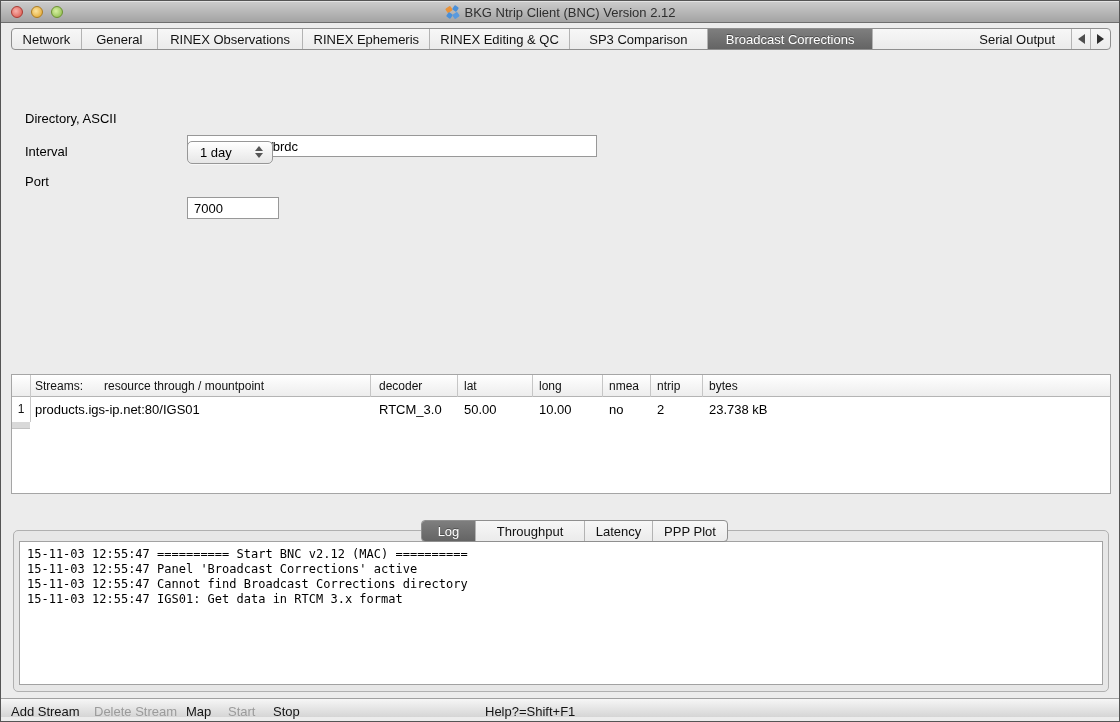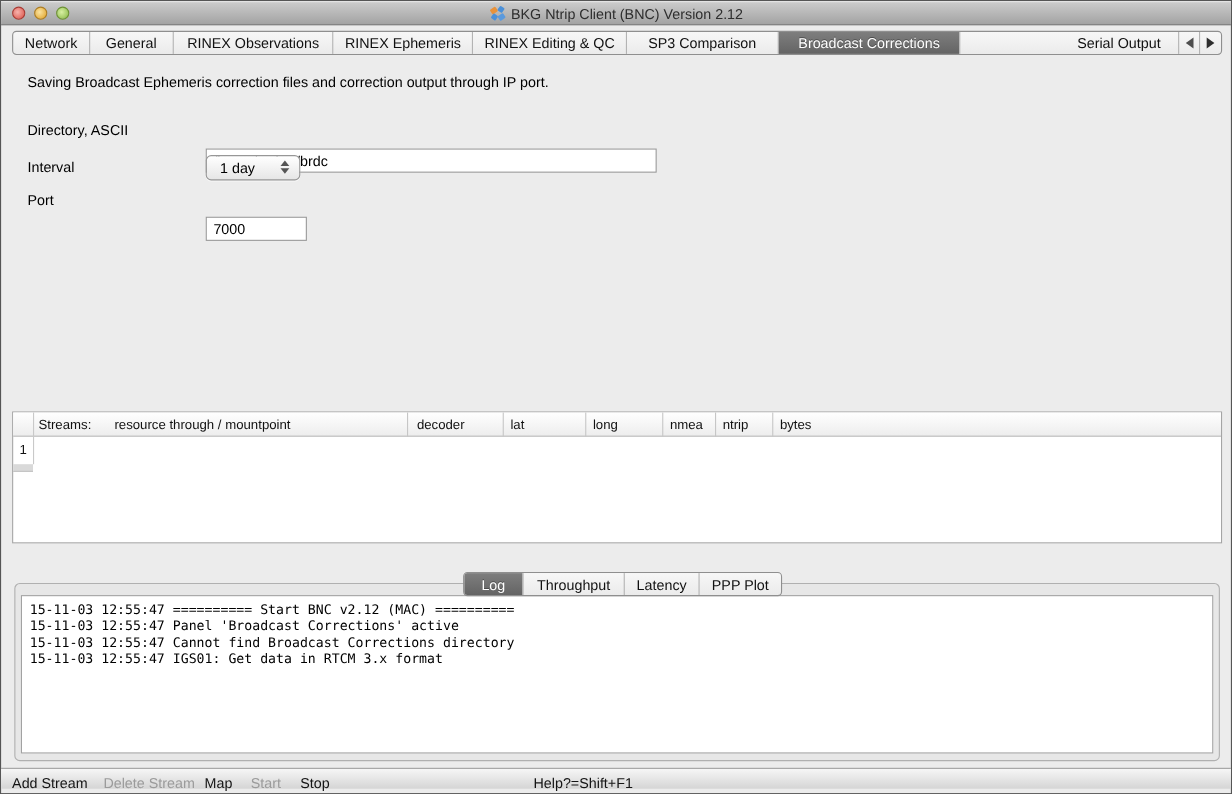--- a/index.html
+++ b/index.html
@@ -65,21 +65,21 @@
   .rownum { position:absolute; left:0; top:22px; width:18px; height:25px; line-height:25px; text-align:center; font-size:12px; color:#111; }
   .vh-stub { position:absolute; left:0; top:47px; width:18px; height:7px; background:#d9d9d9; border-bottom:1px solid #c2c2c2; }
 
   
   .loggroup { position:absolute; left:12px; top:529px; width:1096px; height:162px;
     background:#e7e7e7; border:1px solid #b0b0b0; border-radius:5px; }
   .logtabs { position:absolute; left:420px; top:519px; height:22px; display:flex;
     border:1px solid #8f8f8f; border-radius:4px; overflow:hidden; background:linear-gradient(#f7f7f7,#ebebeb); z-index:3; }
   .logtab { height:100%; display:flex; align-items:center; justify-content:center; font-size:13px; color:#111;
     border-right:1px solid #b3b3b3; cursor:default; }
-  .logtab:nth-child(1){width:54px;} .logtab:nth-child(2){width:92px;} .logtab:nth-child(3){width:68px;} .logtab:nth-child(4){width:74px; border-right:none;}
+  .logtab:nth-child(1){width:54px;} .logtab:nth-child(2){width:109px;} .logtab:nth-child(3){width:68px;} .logtab:nth-child(4){width:74px; border-right:none;}
   .logtab.selected { background:linear-gradient(#7e7e7e,#646464); color:#fff; text-shadow:0 -1px 0 #4c4c4c; }
   .logview { position:absolute; left:5px; top:10px; width:1084px; height:144px; background:#fff;
     border:1px solid #a2a2a2; padding:5px 0 0 7px; overflow:hidden; }
   .logline { font-family:"DejaVu Sans Mono", monospace; font-size:12px; line-height:15px; color:#000; white-space:pre; }
 
   
   .statusbar { position:absolute; left:0; top:697px; width:100%; height:19px;
     background:linear-gradient(#f6f6f6,#d5d5d5); border-top:1px solid #a0a0a0; font-size:13px; }
   .sb-btn { position:absolute; top:0; height:25px; line-height:25px; color:#141414; cursor:default; white-space:nowrap; }
   .sb-btn.disabled { color:#9b9b9b; }
@@ -119,21 +119,20 @@
     <div class="tab">Feed Engine</div>
     <div class="tab">Serial Output</div>
     <div class="tab-arrow">
         <span class="tri-left"></span>
       </div>
     <div class="tab-arrow">
         <span class="tri-right"></span>
       </div>
   </div>
 
-  <div class="intro">Saving Broadcast Ephemeris correction files and correction output through IP port.</div>
 
   <div class="f-label lbl-dir">Directory, ASCII</div>
   <input class="txtinput in-dir" value="/home/weber/brdc" style="">
 
   <div class="f-label lbl-int">Interval</div>
   <div class="combo">
     <span>1 day</span>
     <span class="combo-stepper">
       <span class="step-up"></span>
         <span class="step-down"></span>
@@ -156,20 +155,29 @@
       <span class="hsep" style="left:358px"></span>
       <span class="hsep" style="left:445px"></span>
       <span class="hsep" style="left:520px"></span>
       <span class="hsep" style="left:590px"></span>
       <span class="hsep" style="left:638px"></span>
       <span class="hsep" style="left:690px"></span>
     </div>
     <div class="numcol-line"></div>
     <div class="rownum">1</div>
     <div class="vh-stub"></div>
+    <div class="s-row">
+      <span class="col-mount">products.igs-ip.net:80/IGS01</span>
+      <span class="col-dec">RTCM_3.0</span>
+      <span class="col-lat">50.00</span>
+      <span class="col-long">10.00</span>
+      <span class="col-nmea">no</span>
+      <span class="col-ntrip">2</span>
+      <span class="col-bytes">23.738 kB</span>
+    </div>
   </div>
 
   <div class="logtabs">
     <div class="logtab selected">Log</div>
     <div class="logtab">Throughput</div>
     <div class="logtab">Latency</div>
     <div class="logtab">PPP Plot</div>
   </div>
   <div class="loggroup">
     <div class="logview">

